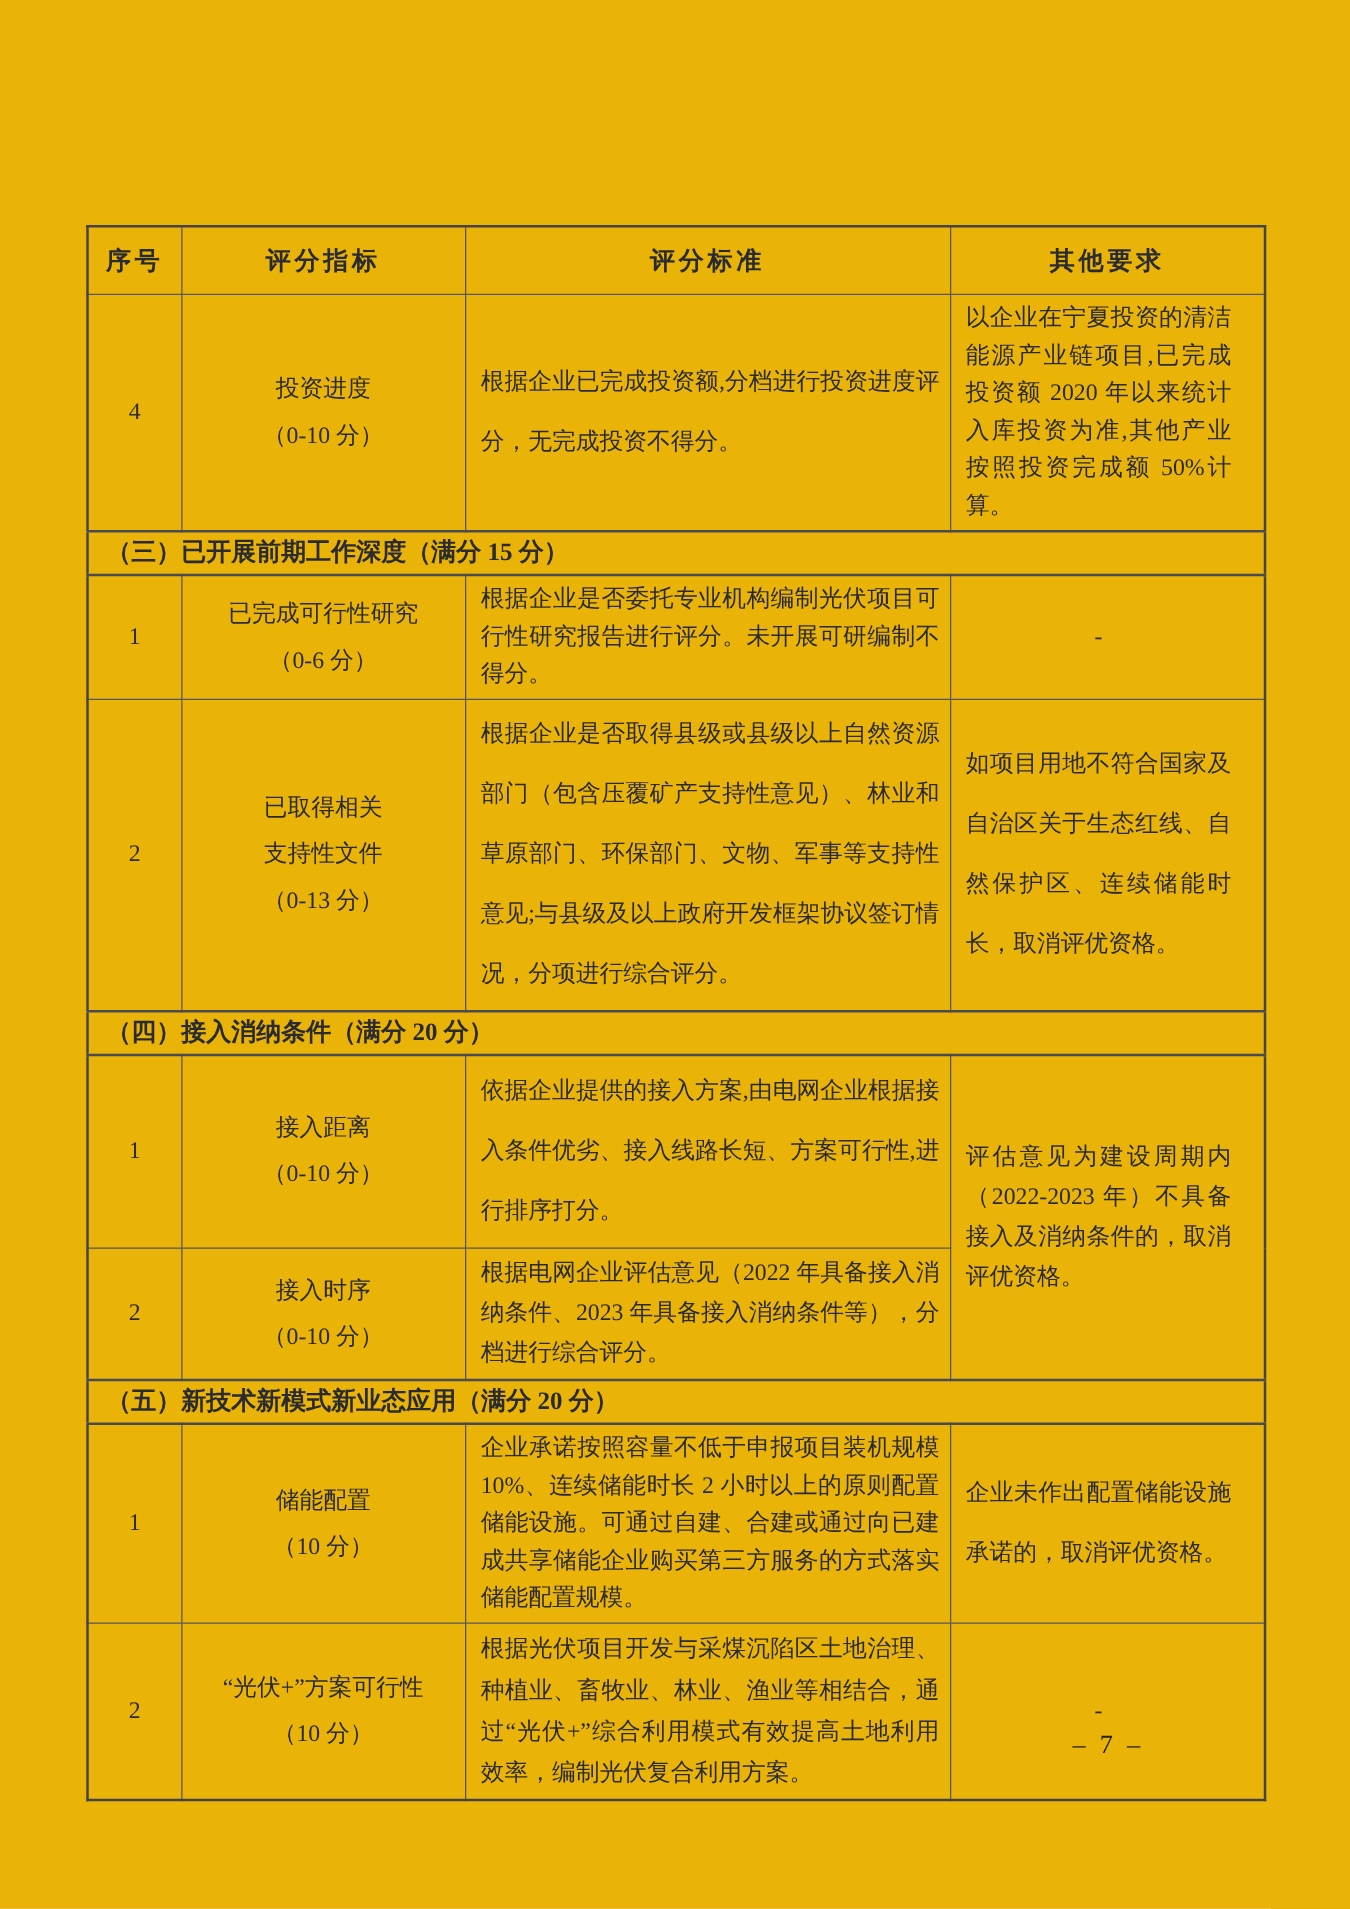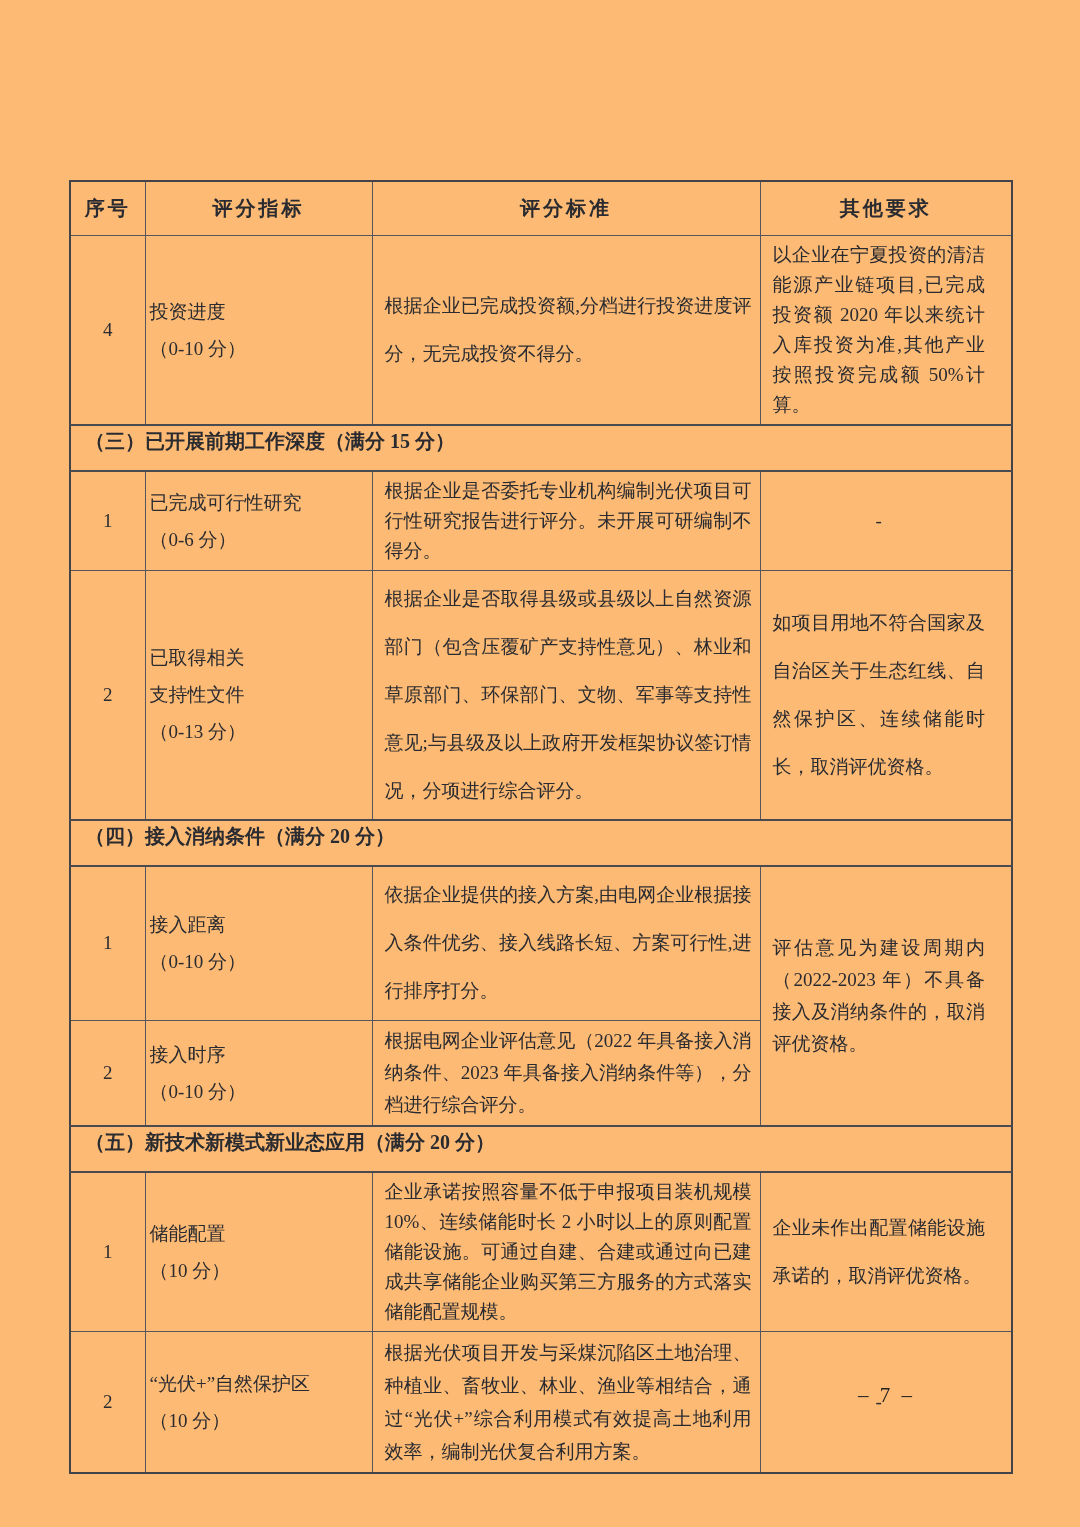--- a/index.html
+++ b/index.html
@@ -1,20 +1,20 @@
 <!DOCTYPE html>
 <html><head>
 <meta charset="utf-8">
 <style>
   html, body { margin: 0; padding: 0; }
   .page {
     position: relative;
     width: 1080px;
     height: 1527px;
-    background: #fdba74;
+    background: #eab308;
     font-family: "Liberation Serif", "DejaVu Serif", serif;
     color: #2a2b30;
     overflow: hidden;
   }
   table.scoring {
     position: absolute;
     left: 69px;
     top: 180px;
     width: 942px;
     border-collapse: collapse;
@@ -32,26 +32,26 @@
     font-weight: bold;
     font-size: 20px;
     letter-spacing: 3px;
     text-align: center;
     padding: 2px;
   }
   tr.section-row td {
     font-weight: bold;
     font-size: 20px;
     text-align: left;
-    padding: 2px 10px 15px 14px;
+    padding: 2px 10px 4px 14px;
     border-top: 2px solid #4a4b50;
     border-bottom: 2px solid #4a4b50;
   }
   .c-no { text-align: center; }
-  .c-ind { text-align: left; line-height: 37px; padding: 2px 4px; }
+  .c-ind { text-align: center; line-height: 37px; padding: 2px 4px; }
   .c-cri { text-align: justify; padding: 4px 8px 4px 12px; }
   .c-oth { text-align: justify; padding: 4px 26px 4px 12px; }
   .dash  { text-align: center; }
   .lh30 { line-height: 30px; }
   .lh32 { line-height: 32px; }
   .lh33 { line-height: 33px; }
   .lh36 { line-height: 48px; }
   .page-number {
     position: absolute;
     left: 858px;
@@ -150,21 +150,21 @@
         <div>储能配置</div>
         <div>（10 分）</div>
       </td>
       <td class="c-cri lh30">企业承诺按照容量不低于申报项目装机规模 10%、连续储能时长 2 小时以上的原则配置储能设施。可通过自建、合建或通过向已建成共享储能企业购买第三方服务的方式落实储能配置规模。</td>
       <td class="c-oth lh36">企业未作出配置储能设施承诺的，取消评优资格。</td>
     </tr>
 
     <tr style="height:137px">
       <td class="c-no">2</td>
       <td class="c-ind">
-        <div>“光伏+”自然保护区</div>
+        <div>“光伏+”方案可行性</div>
         <div>（10 分）</div>
       </td>
       <td class="c-cri lh33">根据光伏项目开发与采煤沉陷区土地治理、种植业、畜牧业、林业、渔业等相结合，通过“光伏+”综合利用模式有效提高土地利用效率，编制光伏复合利用方案。</td>
       <td class="c-oth dash">-</td>
     </tr>
 
   </tbody>
     </table>
 
   <div class="page-number">– 7 –</div>

